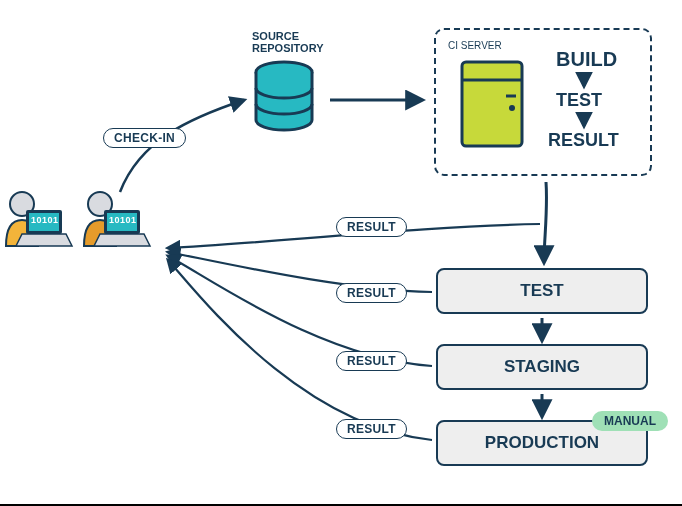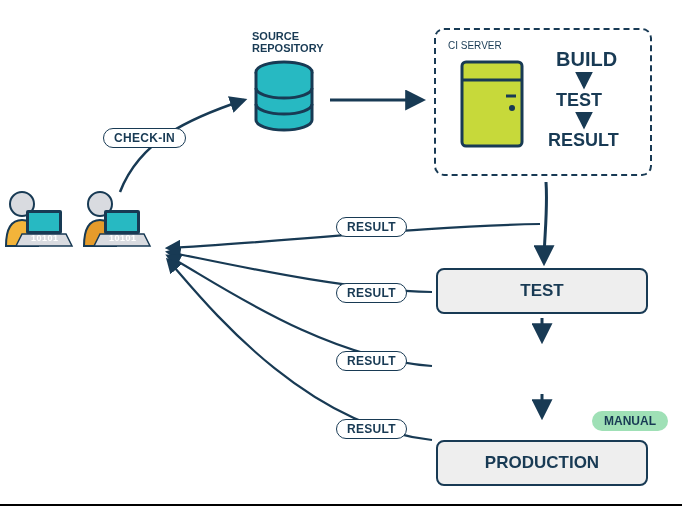--- a/index.html
+++ b/index.html
@@ -83,21 +83,20 @@
     border-radius: 999px;
   }
 
   
   .bin {
     position: absolute;
     font-size: 9px;
     font-weight: 700;
     color: #fff;
     letter-spacing: 0.5px;
-    margin-top: 18px;
   }
 </style>
 </head>
 <body>
 
 <div class="stage">
 
 <svg viewBox="0 0 682 506" width="682" height="506">
   <defs>
     <marker id="arr" viewBox="0 0 10 10" refX="8" refY="5" markerWidth="7" markerHeight="7" orient="auto-start-reverse">
@@ -169,21 +168,24 @@
 <div class="pill" style="left:103px; top:128px;">CHECK-IN</div>
 
 <div class="pill" style="left:336px; top:217px;">RESULT</div>
 <div class="pill" style="left:336px; top:283px;">RESULT</div>
 <div class="pill" style="left:336px; top:351px;">RESULT</div>
 <div class="pill" style="left:336px; top:419px;">RESULT</div>
 
 <div class="stage-box" style="top:268px;">
       <span>TEST</span>
     </div>
-<div class="stage-box" style="top:440px;align-items:center;">
+<div class="stage-box" style="top:344px;">
+      <span>STAGING</span>
+    </div>
+<div class="stage-box" style="top:420px;align-items:center;">
       <span>PRODUCTION</span>
     </div>
 
 <div class="manual" style="left:592px; top:411px;">MANUAL</div>
 
 <div class="bin" style="left:31px; top:215px;">10101</div>
 <div class="bin" style="left:109px; top:215px;">10101</div>
 
 </div>
 

